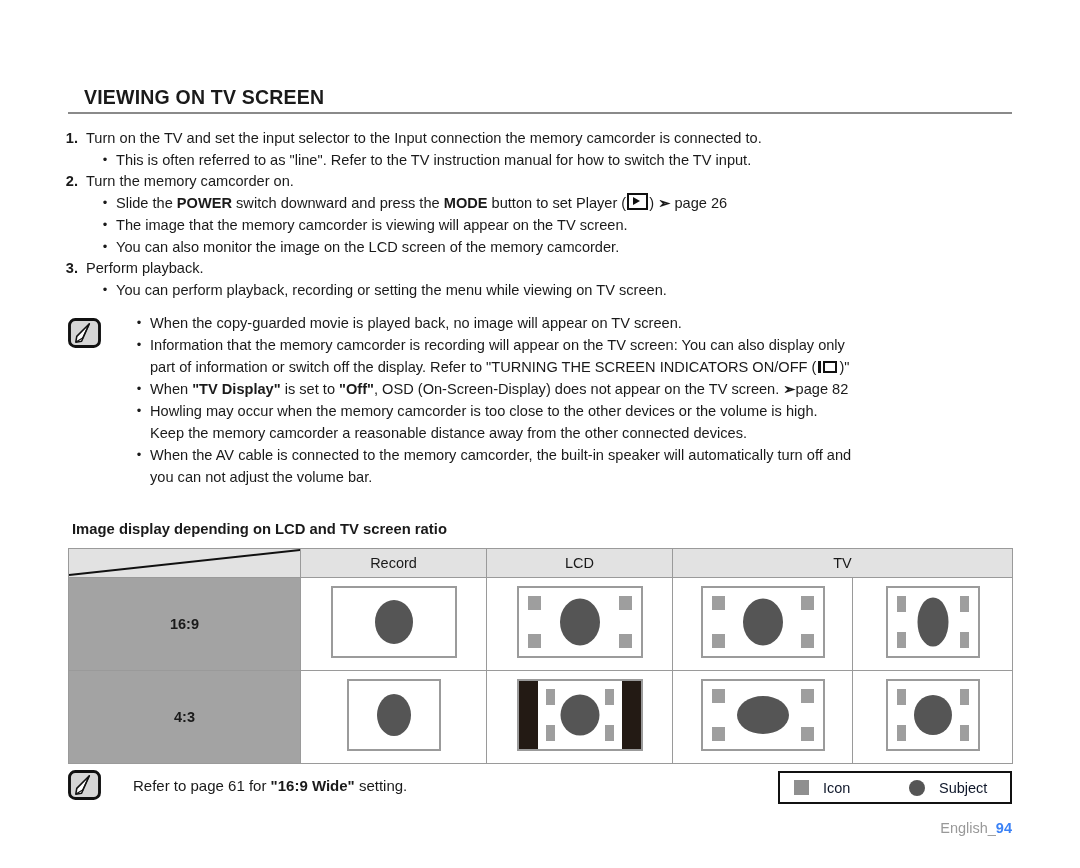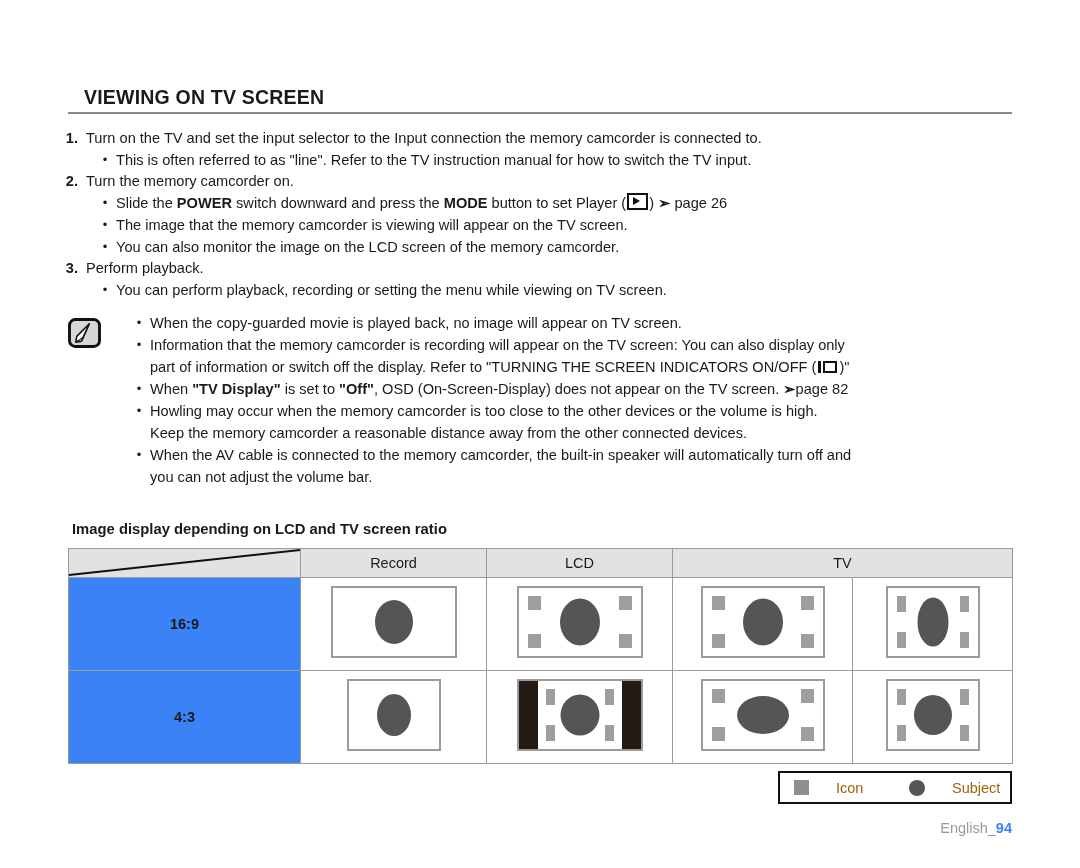--- a/index.html
+++ b/index.html
@@ -83,21 +83,21 @@
   }
   .ratio-table thead th{
     background:#e2e2e2;height:28px;font-size:14.5px;font-weight:normal;
     color:#1a1a1a;
   }
   .corner-cell{
     background:#e2e2e2;position:relative;overflow:hidden;
   }
   .corner-cell svg{position:absolute;left:0;top:0;}
   .ratio-label{
-    background:#3b82f6;text-align:center;font-size:14.5px;font-weight:bold;
+    background:#a3a3a3;text-align:center;font-size:14.5px;font-weight:bold;
     height:92px;
   }
   .diagram-cell{background:#fff;height:92px;text-align:center;vertical-align:middle;}
 
   
   .screen{
     display:inline-block;position:relative;box-sizing:border-box;
     border:2px solid #9b9b9b;background:#ffffff;
   }
   .screen .dot{
@@ -112,21 +112,21 @@
   .footer-note .ntxt{margin-left:32px;font-size:15px;}
 
   .legend{
     position:absolute;left:778px;top:771px;width:234px;height:33px;
     border:2px solid #111;background:#fff;display:flex;align-items:center;
     box-sizing:border-box;
   }
   .legend .lg-item{display:flex;align-items:center;width:50%;justify-content:flex-start;}
   .legend .lg-sq{width:15px;height:15px;background:#8f8f8f;margin-left:14px;}
   .legend .lg-ci{width:16px;height:16px;background:#555;border-radius:50%;margin-left:14px;}
-  .legend .lg-tx{margin-left:27px;font-size:14.5px;color:#a16207;}
+  .legend .lg-tx{margin-left:14px;font-size:14.5px;color:#0f172a;}
 
   .page-num{
     position:absolute;right:68px;top:820px;font-size:14.5px;color:#999;
   }
   .page-num b{color:#3b82f6;}
   b.strong{font-weight:bold;}
 </style>
 </head>
 <body>
 
@@ -323,20 +323,29 @@
             <div class="blk" style="left:9px;bottom:8px;width:9px;height:16px;"></div>
             <div class="blk" style="right:9px;bottom:8px;width:9px;height:16px;"></div>
             <div class="dot" style="width:38px;height:40px;"></div>
           </div>
         </td>
       </tr>
 
     </tbody>
   </table>
 
+  <div class="footer-note">
+    <svg style="width:33px;height:30px;" viewBox="0 0 34 31">
+      <rect x="1.5" y="1.5" width="31" height="28" rx="6" ry="6" fill="#d6d6d6" stroke="#111" stroke-width="3"></rect>
+      <path d="M22 6 L9 19 L8 25 L14 24 Z" fill="#fff" stroke="#111" stroke-width="1.6" stroke-linejoin="round"></path>
+      <path d="M22 6 L15 21" stroke="#111" stroke-width="1.2" fill="none"></path>
+      <path d="M8.5 24.5 L15.5 20.5" stroke="#111" stroke-width="1.2" fill="none"></path>
+    </svg>
+    <div class="ntxt"><span>Refer to page 61 for </span><b class="strong">"16:9 Wide"</b><span> setting.</span></div>
+  </div>
 
   <div class="legend">
     <div class="lg-item">
       <div class="lg-sq"></div>
       <div class="lg-tx">Icon</div>
     </div>
     <div class="lg-item">
       <div class="lg-ci"></div>
       <div class="lg-tx">Subject</div>
     </div>

